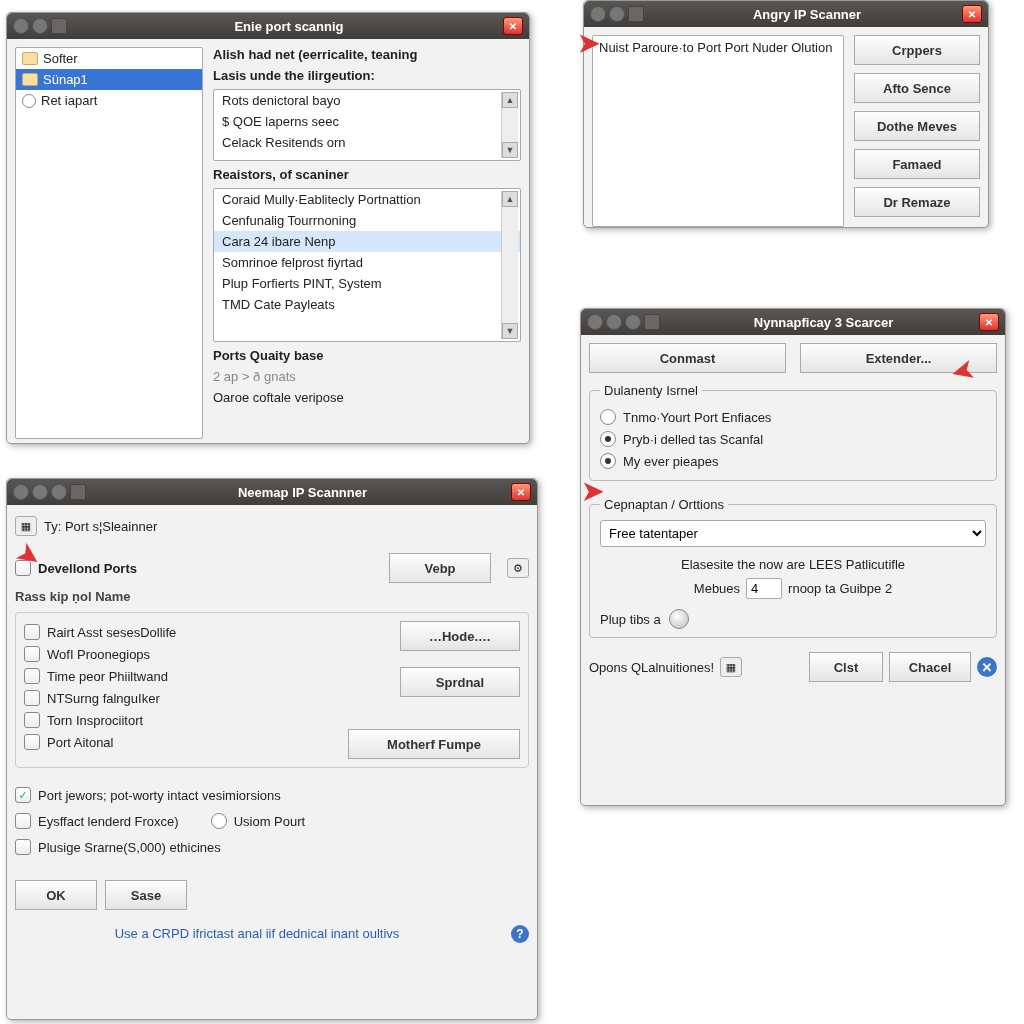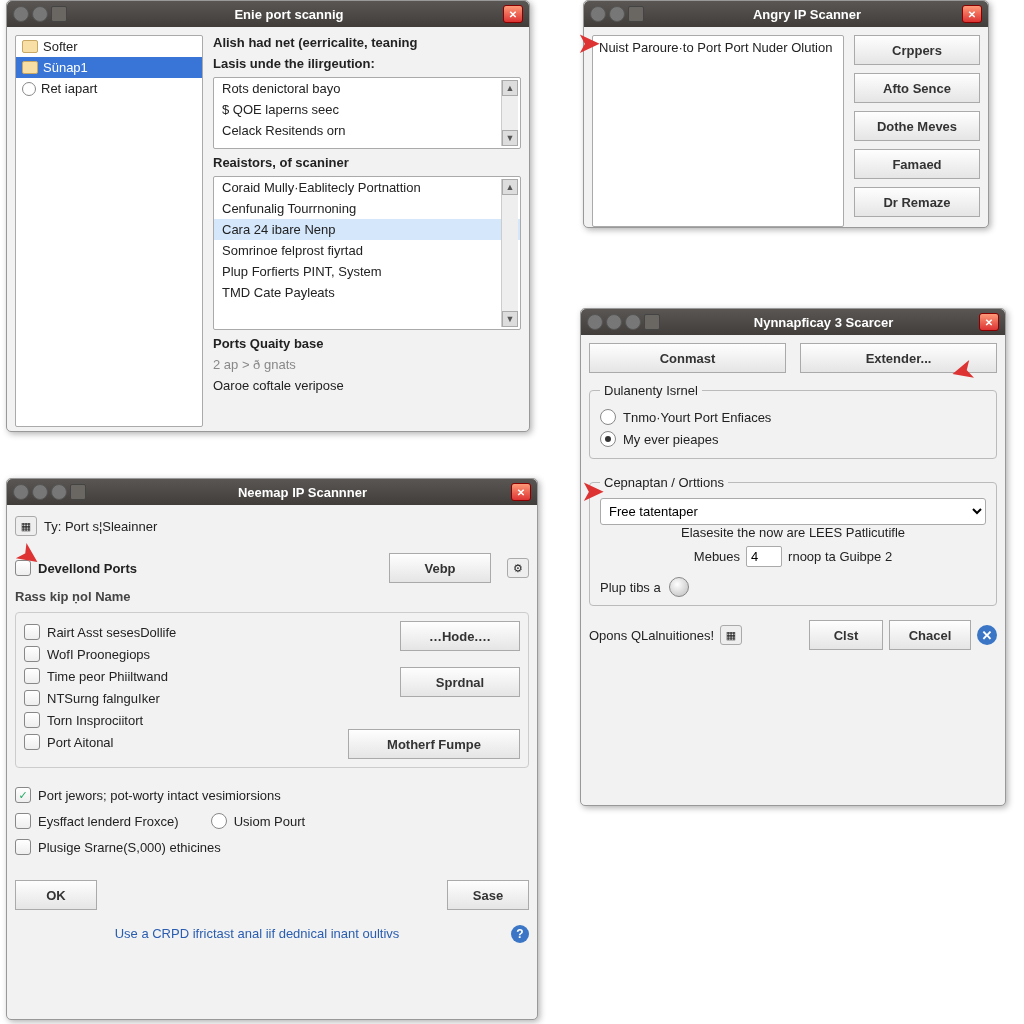--- a/index.html
+++ b/index.html
@@ -32,21 +32,21 @@
 .help-icon{width:18px;height:18px;border-radius:50%;background:#3b76c6;color:#fff;display:inline-flex;align-items:center;justify-content:center;font-weight:bold;font-size:12px}
 .x-icon{width:20px;height:20px;border-radius:50%;background:#3b76c6;color:#fff;display:inline-flex;align-items:center;justify-content:center;font-weight:bold;font-size:13px}
 .icon-box{width:20px;height:18px;border:1px solid #aaa;border-radius:3px;background:#eee;display:inline-flex;align-items:center;justify-content:center;font-size:11px}
 .slider{display:inline-flex;align-items:center}
 .slider-knob{width:18px;height:18px;border-radius:50%;background:radial-gradient(circle at 40% 35%,#fff,#bbb);border:1px solid #888}
 .tb-left .sq{width:14px;height:14px;background:#6a6662;border:1px solid #444;border-radius:2px}
 </style>
 </head>
 <body>
 
-<div class="window" style="left:6px;top:0;width:522px;height:430px">
+<div class="window" style="left:6px;top:12px;width:522px;height:430px">
   <div class="titlebar">
     <div class="tb-left">
         <span class="tb-btn"></span>
         <span class="tb-btn"></span>
         <span class="sq"></span>
       </div>
     <span class="title-text">Enie port scannig</span>
     <span class="close-btn">✕</span>
   </div>
   <div class="inner" style="flex-direction:row;gap:10px">
@@ -189,21 +189,21 @@
         </div>
       <div class="chk">
           <span class="radio"></span>
           <span>Usiom Pourt</span>
         </div>
     </div>
     <div class="chk">
         <span class="chk-box"></span>
         <span>Plusige Srarne(S,000) ethicines</span>
       </div>
-    <div style="display:flex;gap:8px;justify-content:space-between;margin-top:18px">
+    <div style="display:flex;gap:8px;justify-content:flex-start;margin-top:18px">
       <div class="btn" style="width:60px">OK</div>
       <div class="btn" style="width:60px">Sase</div>
     </div>
     <div style="display:flex;align-items:center;gap:12px;margin-top:8px">
       <span class="link" style="flex:1">Use a CRPD ifrictast anal iif dednical inant oultivs</span>
       <span class="help-icon">?</span>
     </div>
   </div>
 </div>
 <div class="arrow-red" style="left:18px;top:540px;transform:rotate(35deg)">➤</div>
@@ -225,27 +225,31 @@
       <div class="btn" style="flex:1">Extender...</div>
     </div>
     <fieldset>
       <legend>Dulanenty Isrnel</legend>
       <div class="chk">
           <span class="radio"></span>
           <span>Tnmo·Yourt Port Enfiaces</span>
         </div>
       <div class="chk">
           <span class="radio on"></span>
+          <span>Pryb·i delled tas Scanfal</span>
+        </div>
+      <div class="chk">
+          <span class="radio on"></span>
           <span>My ever pieapes</span>
         </div>
     </fieldset>
     <fieldset>
       <legend>Cepnaptan / Orttions</legend>
       <select><option>Free tatentaper</option></select>
-      <div style="text-align:center">Elasesite the now are LEES Patlicutifle</div>
+      <div style="margin-top:10px;text-align:center">Elasesite the now are LEES Patlicutifle</div>
       <div style="display:flex;align-items:center;gap:6px;justify-content:center;margin-top:6px">
         <span>Mebues</span>
         <input type="text" style="width: 26px;" value="4">
         <span>rnoop ta Guibpe 2</span>
       </div>
       <div style="display:flex;align-items:center;gap:8px;margin-top:10px">
         <span>Plup tibs a</span>
         <span class="slider">
             <span class="slider-knob"></span>
           </span>

